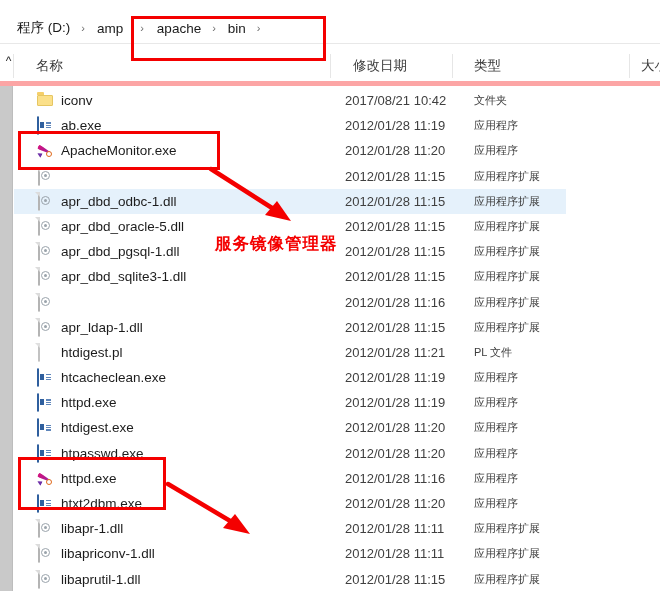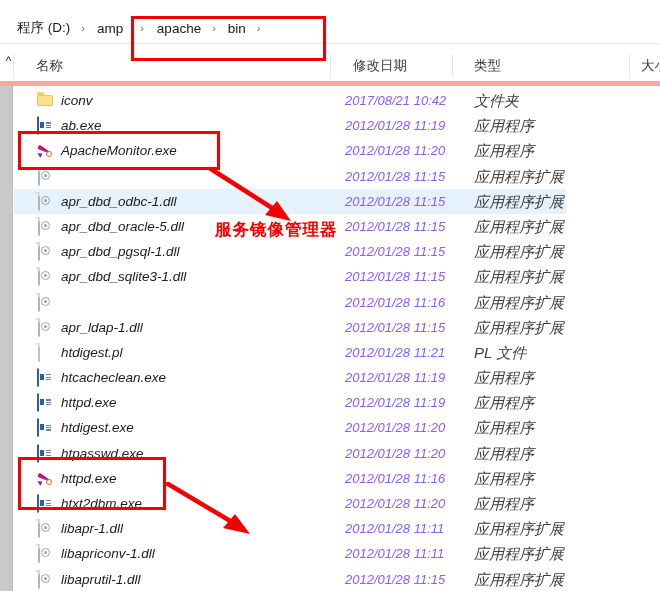--- a/index.html
+++ b/index.html
@@ -90,48 +90,47 @@
   
   #filelist {
     position: absolute;
     left: 14px; top: 88px;
     width: 646px; height: 503px;
   }
   .row {
     position: relative;
     height: 25.2px;
     width: 552px;
-    font-style: italic;
   }
   .row.selected { background: #e5f1fb; }
   .row .icon {
     position: absolute;
     left: 23px; top: 4px;
     width: 17px; height: 17px;
   }
   .row .fname {
     position: absolute;
     left: 47px; top: 4px;
     font-size: 13.5px;
     color: #1c1c1c;
     white-space: nowrap;
     line-height: 17px;
   }
   .row .fdate {
     position: absolute;
     left: 331px; top: 4px;
     font-size: 13px;
-    color: #8b5cf6;
+    color: #404040;
     white-space: nowrap;
     line-height: 17px;
   }
   .row .ftype {
     position: absolute;
     left: 460px; top: 4px;
-    font-size: 15px;
+    font-size: 11px;
     color: #3d3d3d;
     white-space: nowrap;
     line-height: 17px;
   }
 
   
   .ico-folder {
     position: relative;
     width: 17px; height: 14px;
     margin-top: 2px;
@@ -265,20 +264,21 @@
     background: transparent;
   }
   .anno-text {
     position: absolute;
     color: #f40000;
     font-size: 16.5px;
     font-weight: 700;
     letter-spacing: 1px;
     white-space: nowrap;
     font-family: "DejaVu Sans", "Liberation Sans", sans-serif;
+    margin-top: 14px;
   }
   .anno-arrow { position: absolute; pointer-events: none; }
 </style>
 </head>
 <body>
 
 <div id="app">
 
   <div id="addressbar">
     <span class="crumb">程序 (D:)</span>

